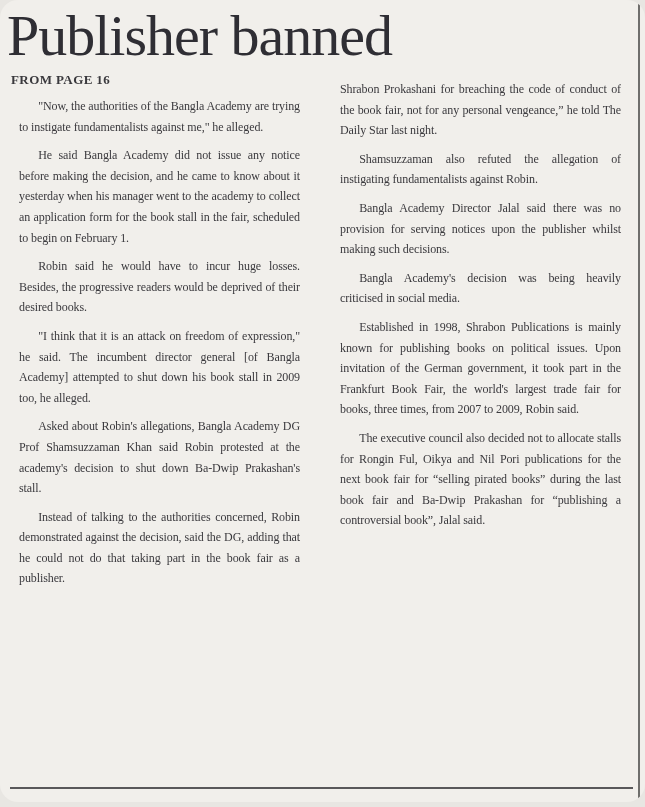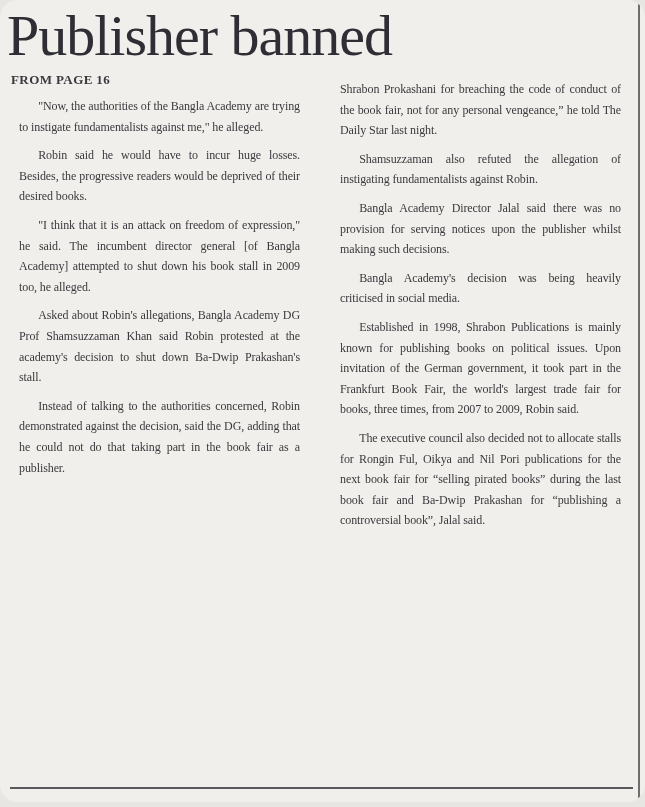--- a/index.html
+++ b/index.html
@@ -78,20 +78,21 @@
 
   <div class="vrule"></div>
 
   <h1 class="headline">Publisher banned</h1>
 
   <div class="columns">
 
     <div class="col">
       <div class="frompage">FROM PAGE 16</div>
       <p>"Now, the authorities of the Bangla Academy are trying to instigate fundamentalists against me," he alleged.</p>
+      <p>He said Bangla Academy did not issue any notice before making the decision, and he came to know about it yesterday when his manager went to the academy to collect an application form for the book stall in the fair, scheduled to begin on February 1.</p>
       <p>Robin said he would have to incur huge losses. Besides, the progressive readers would be deprived of their desired books.</p>
       <p>"I think that it is an attack on freedom of expression," he said. The incumbent director general [of Bangla Academy] attempted to shut down his book stall in 2009 too, he alleged.</p>
       <p>Asked about Robin's allegations, Bangla Academy DG Prof Shamsuzzaman Khan said Robin protested at the academy's decision to shut down Ba-Dwip Prakashan's stall.</p>
       <p>Instead of talking to the authorities concerned, Robin demonstrated against the decision, said the DG, adding that he could not do that taking part in the book fair as a publisher.</p>
     </div>
 
     <div class="col">
       <p class="noindent">Shrabon Prokashani for breaching the code of conduct of the book fair, not for any personal vengeance,” he told The Daily Star last night.</p>
       <p>Shamsuzzaman also refuted the allegation of instigating fundamentalists against Robin.</p>
       <p>Bangla Academy Director Jalal said there was no provision for serving notices upon the publisher whilst making such decisions.</p>

